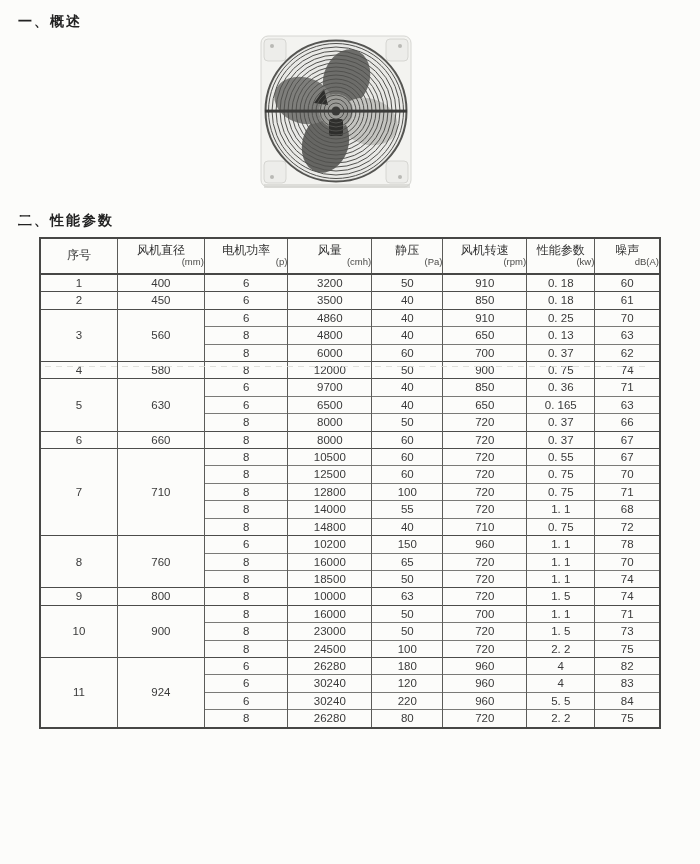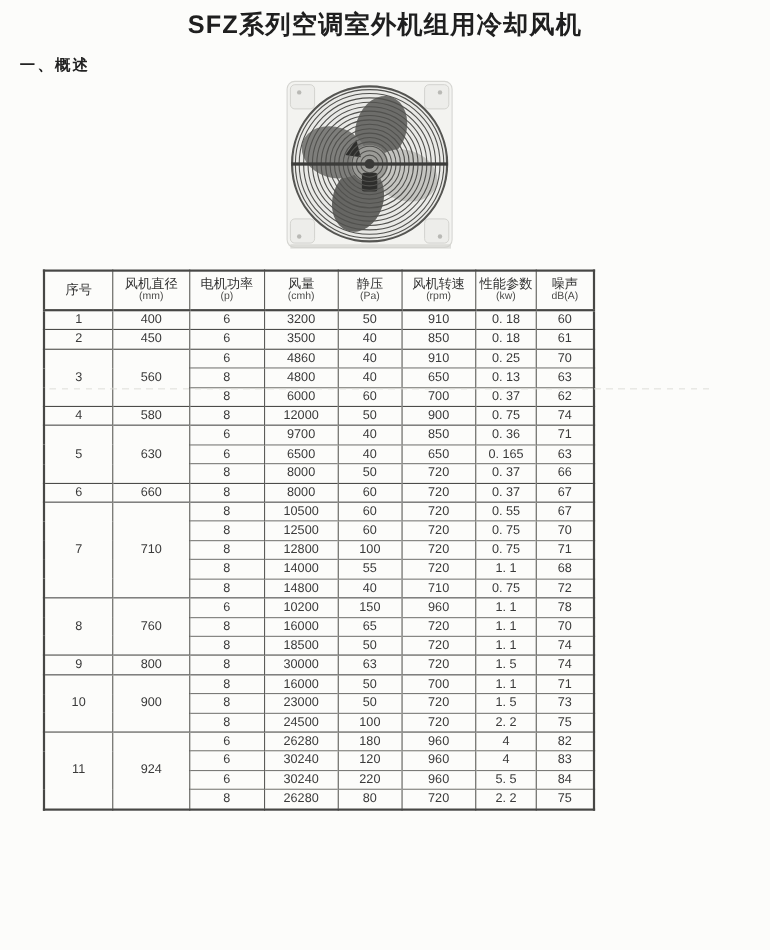--- a/index.html
+++ b/index.html
@@ -21,50 +21,49 @@
   .figure-wrap{
     width:160px;margin:2px auto 0 auto;transform:translateX(-14px);
   }
   .intro{
     font-family:"Liberation Serif", serif;
     font-size:15.5px;line-height:26px;color:#1e1e1e;
     margin:24px 12px 0 14px;text-indent:2em;text-align:justify;
   }
   .perf-table{
     border-collapse:collapse;table-layout:fixed;
-    width:502px;margin:7px 0 0 39px;
+    width:622px;margin:7px 0 0 39px;
     font-size:11.5px;color:#3a3a3a;
   }
   .perf-table th,.perf-table td{
     text-align:center;vertical-align:middle;
     border-left:1px solid #5c5c59;border-right:1px solid #5c5c59;
     padding:0;
   }
   .perf-table{border:2px solid #474745;}
   .perf-table thead th{
     height:34px;font-weight:normal;color:#333;
     border-bottom:2px solid #474745;line-height:1.15;
   }
   .h-label{font-size:12px;}
-  .h-unit{font-size:9.5px;color:#4a4a48;}
+  .h-unit{font-size:9.5px;color:#4a4a48;text-align:right;}
   .perf-table tbody td{height:16.4px;line-height:16.4px;}
   .perf-table tbody tr.group-start td{border-top:1.6px solid #4c4c4a;}
   .perf-table tbody tr.sub-row td{border-top:1px solid #7a7a77;}
   .faint-line{
     position:absolute;left:45px;top:353px;width:600px;height:1px;
     background:repeating-linear-gradient(90deg,#d9d9d4 0 6px,transparent 6px 11px);
     opacity:.8;
   }
 </style>
 </head>
 <body>
 
 <div class="page">
 
-  <div class="doc-title">SFZ系列空调室外机组用冷却风机</div>
 
   <div class="section-heading">一、概述</div>
 
   <div class="figure-wrap">
     <svg width="160" height="162" viewBox="0 0 160 162">
 
       <rect x="5" y="3" width="150" height="151" rx="7" fill="#f3f3f0" stroke="#d6d6d2" stroke-width="1"></rect>
       <rect x="8" y="151" width="146" height="4" fill="#d3d3cf" opacity="0.7"></rect>
 
       <rect x="8" y="6" width="22" height="22" rx="4" fill="#ededea" stroke="#cfcfcb" stroke-width="0.8"></rect>
@@ -105,20 +104,21 @@
           <circle cx="80" cy="78" r="67.5"></circle>
       </g>
       <circle cx="80" cy="78" r="70.5" fill="none" stroke="#555552" stroke-width="2"></circle>
 
       <rect x="9" y="76.6" width="142" height="3" fill="#3c3c3a"></rect>
       <circle cx="80" cy="78" r="4.5" fill="#3a3a38"></circle>
     </svg>
   </div>
 
 
+  <div class="section-heading">二、性能参数</div>
 
   <div class="faint-line"></div>
 
   <table class="perf-table">
     <colgroup>
       <col style="width:12.5%">
         <col style="width:14%">
         <col style="width:13.5%">
       <col style="width:13.5%">
         <col style="width:11.5%">
@@ -319,21 +319,21 @@
           <td>18500</td>
           <td>50</td>
           <td>720</td>
           <td>1. 1</td>
           <td>74</td>
         </tr>
         <tr class="group-start">
           <td rowspan="1">9</td>
           <td rowspan="1">800</td>
           <td>8</td>
-          <td>30000</td>
+          <td>10000</td>
           <td>63</td>
           <td>720</td>
           <td>1. 5</td>
           <td>74</td>
         </tr>
         <tr class="group-start">
           <td rowspan="3">10</td>
           <td rowspan="3">900</td>
           <td>8</td>
           <td>16000</td>

